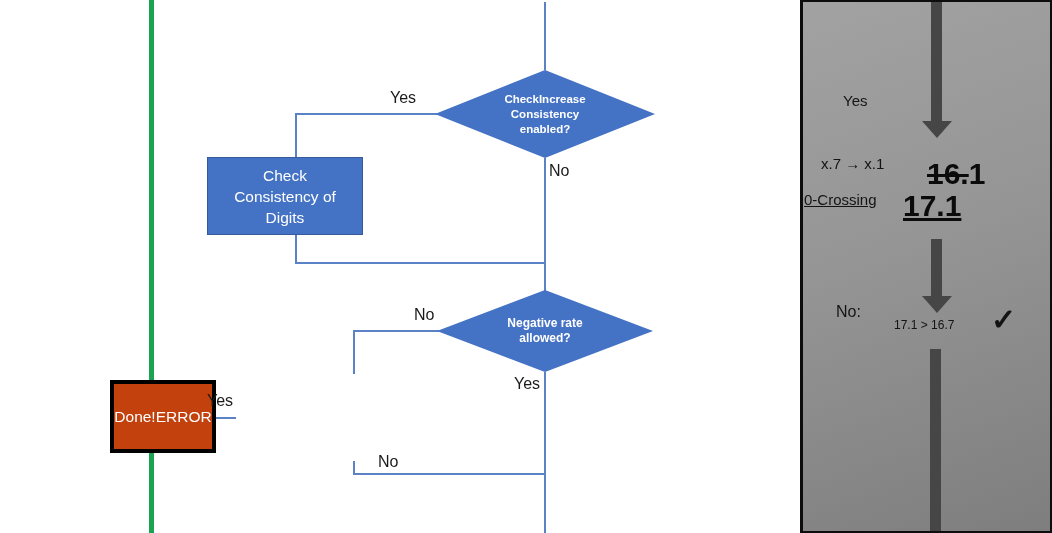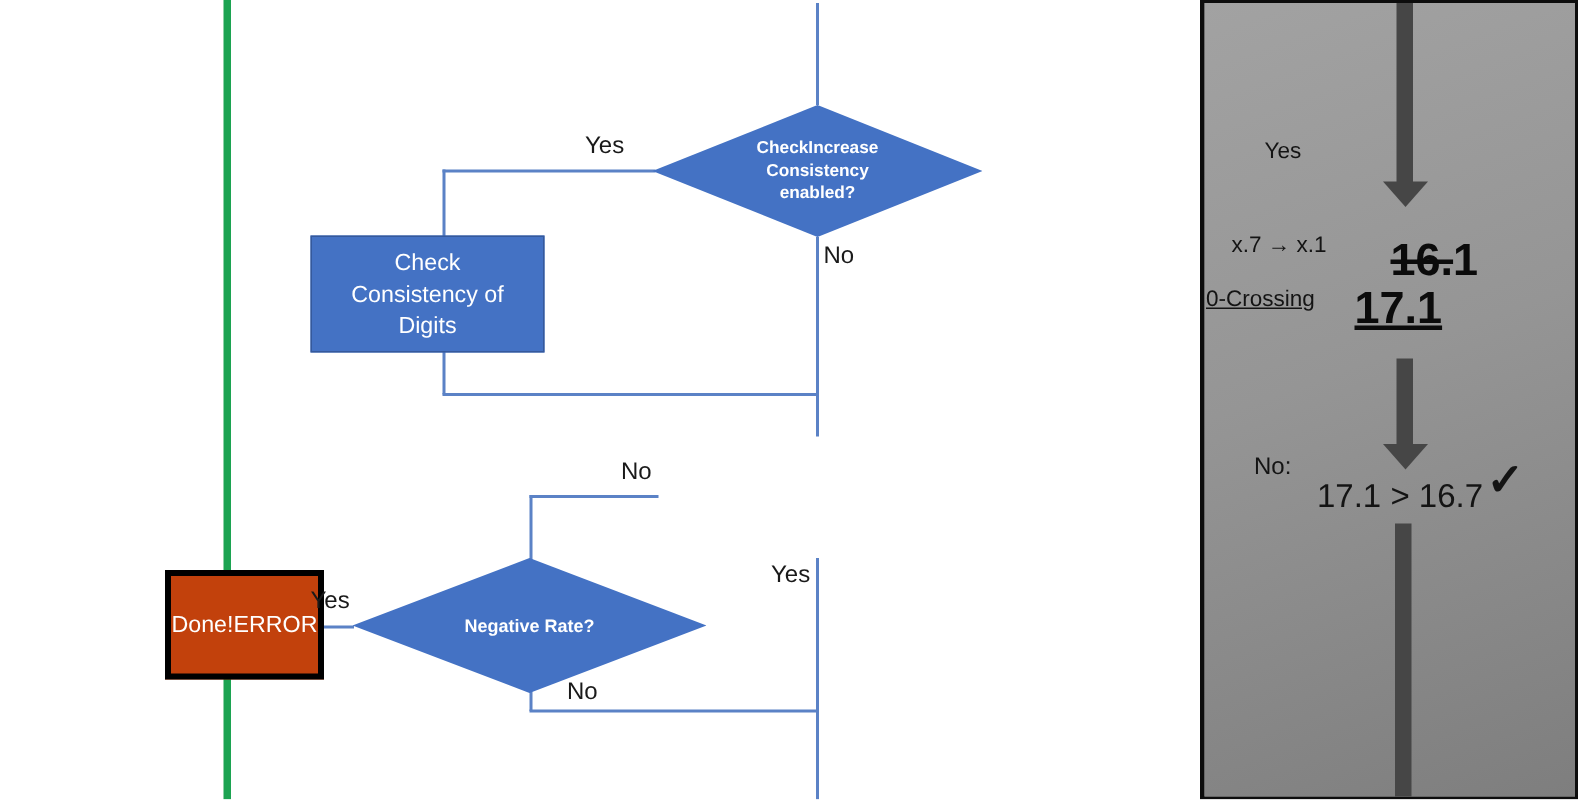--- a/index.html
+++ b/index.html
@@ -91,24 +91,25 @@
   <div class="conn hline" style="left:172px; top:417px; width:64px;"></div>
   <div class="conn vline" style="left:353px; top:461px; height:13px;"></div>
   <div class="conn hline" style="left:353px; top:473px; width:192px;"></div>
 
   <div class="diamond" style="left:435px; top:70px; width:220px; height:88px;">
     <span>CheckIncrease</span>
     <span>Consistency</span>
     <span>enabled?</span>
   </div>
 
+  <div class="diamond" style="left:437px; top:290px; width:216px; height:82px; font-size:12px;">
+    <span>Negative rate</span>
+    <span>allowed?</span>
+  </div>
 
-  <div class="diamond" style="left:235px; top:372px; width:236px; height:90px; font-size:12px;">
-    <span>Negative Rate?</span>
-  </div>
 
   <div class="proc-box" style="left:207px; top:157px; width:156px; height:78px; padding:12px 18px;">
     <span>Check Consistency of Digits</span>
   </div>
 
   <div class="done-box" style="left:66px; top:380px; width:106px; height:73px;">
     <span>Done!</span>
     <span>ERROR</span>
   </div>
 
@@ -129,19 +130,19 @@
     <div class="txt" style="left:6px; top:153px; font-size:15px;margin-left:12px;">x.7 → x.1</div>
     <div class="txt" style="left:1px; top:189px; font-size:15px;text-decoration:underline;">0-Crossing</div>
 
     <div class="big-num" style="left:100px; top:156px;margin-left:24px;"><span class="struck">16.</span><span>1</span></div>
     <div class="big-num" style="left:100px; top:188px;text-decoration:underline;">17.1</div>
 
     <div class="arrow-shaft" style="left:128px; top:237px; height:58px;"></div>
     <div class="arrow-head" style="left:119px; top:294px;"></div>
 
     <div class="txt" style="left:33px; top:301px; font-size:16px;">No:</div>
-    <div class="txt" style="left:75px; top:316px; font-size:22px;">17.1 &gt; 16.7</div>
+    <div class="txt" style="left:91px; top:316px; font-size:12px;">17.1 &gt; 16.7</div>
     <div class="txt check-glyph" style="left:188px; top:300px;">✓</div>
 
     <div class="arrow-shaft" style="left:127px; top:347px; height:184px;"></div>
   </div>
 
 </div>
 
 </body></html>

